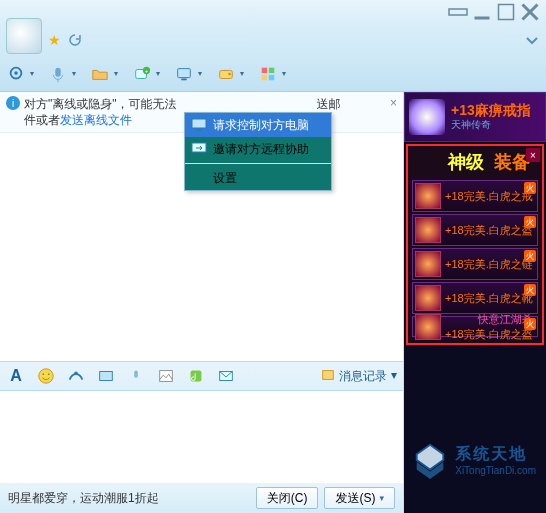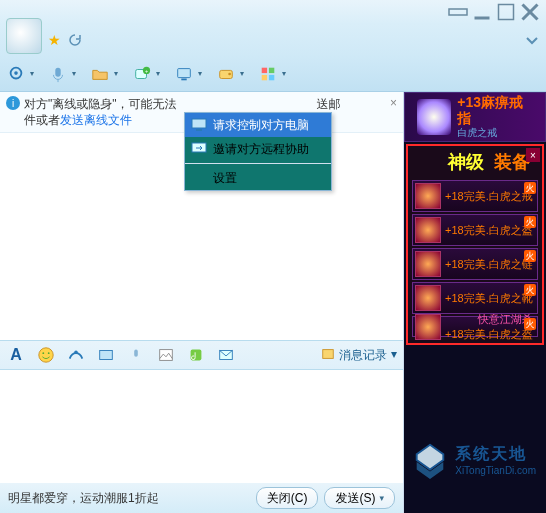--- a/index.html
+++ b/index.html
@@ -24,27 +24,27 @@
   .notice .close { position: absolute; right: 6px; top: 4px; color: #888; cursor: pointer; }
   .context-menu { position: absolute; left: 184px; top: 112px; width: 148px; background: #0f766e; border: 1px solid #8ab6d6; box-shadow: 2px 2px 4px rgba(0,0,0,.2); z-index: 50; }
   .menu-item { height: 24px; display: flex; align-items: center; padding: 0 6px; gap: 6px; cursor: pointer; }
   .menu-item.hover { background: #2f7bd6; color: #fff; }
   .menu-item .mi-ico { width: 16px; height: 16px; display: flex; align-items: center; justify-content: center; }
   .menu-sep { height: 1px; background: #d0e0ee; margin: 2px 0; }
   .msgarea { flex: 1; background: #fff; }
   .editor-toolbar { height: 30px; background: linear-gradient(#e8f4fb, #dff0fa); border-top: 1px solid #b8dcee; border-bottom: 1px solid #b8dcee; display: flex; align-items: center; padding: 0 6px; gap: 10px; }
   .etb-right { margin-left: auto; display: flex; align-items: flex-start; gap: 4px; color: #1a5f8f; cursor: pointer; }
   .editor { flex: 0 0 92px; background: #fff; }
-  .bottombar { height: 30px; background: linear-gradient(#e8f4fb, #d4ecf8); display: flex; align-items: center; padding: 0 8px; gap: 22px; margin-top: 21px; }
+  .bottombar { height: 30px; background: linear-gradient(#e8f4fb, #d4ecf8); display: flex; align-items: center; padding: 0 8px; gap: 22px; }
   .bottombar .tip { color: #333; }
   .bottombar .btns { margin-left: auto; display: flex; gap: 6px; }
-  .qqbtn { height: 22px; padding: 0 10px; background: linear-gradient(#fefefe,#e6f2fa); border: 1px solid #9cc3da; border-radius: 10px; display: flex; align-items: center; cursor: pointer; }
+  .qqbtn { height: 22px; padding: 0 10px; background: linear-gradient(#fefefe,#e6f2fa); border: 1px solid #9cc3da; border-radius: 2px; display: flex; align-items: center; cursor: pointer; }
   .qqbtn .arrow { margin-left: 4px; font-size: 9px; color: #3a6f8f; }
   .adcol { width: 142px; display: flex; flex-direction: column; background: #0a0a20; }
-  .adtop { height: 50px; background: linear-gradient(90deg, #2a0a4a, #4a0a6a); display: flex; align-items: center; gap: 6px; padding: 12px; border: 1px solid #4a2a7a; }
+  .adtop { height: 50px; background: linear-gradient(90deg, #2a0a4a, #4a0a6a); display: flex; align-items: center; gap: 6px; padding: 4px; border: 1px solid #4a2a7a; }
   .adtop .ring { width: 36px; height: 36px; background: radial-gradient(circle,#ffe,#a8f 60%,#306); border-radius: 4px; }
   .adtop .t1 { color: #ff6a00; font-size: 14px; font-weight: bold; line-height: 16px; }
   .adtop .t2 { color: #6ad; font-size: 10px; }
   .panel { margin: 2px; border: 2px solid #ff2a2a; background: #1a0a1a; position: relative; flex: 0 0 auto; }
   .panel .px { position: absolute; right: 2px; top: 2px; color: #fff; background: #803; width: 14px; height: 14px; display: flex; align-items: center; justify-content: center; font-size: 10px; cursor: pointer; }
   .panel-title { display: flex; justify-content: flex-end; gap: 10px; padding: 4px 12px; font-size: 18px; font-weight: bold; }
   .panel-title .a { color: #ff3; }
   .panel-title .b { color: #ff7a00; }
   .equip { height: 32px; margin: 2px 4px; display: flex; align-items: center; gap: 4px; background: linear-gradient(#2a0a3a,#18051f); border: 1px solid #6a2a8a; position: relative; text-align: right; }
   .equip .thumb { width: 26px; height: 26px; margin-left: 2px; background: radial-gradient(circle,#fa5,#803); border: 1px solid #a36; }
@@ -226,21 +226,21 @@
           </div>
       </div>
     </div>
   </div>
 
   <div class="adcol">
     <div class="adtop">
       <div class="ring"></div>
       <div>
         <div class="t1">+13麻痹戒指</div>
-        <div class="t2">白虎之戒</div>
+        <div class="t2">天神传奇</div>
       </div>
     </div>
     <div class="panel">
       <div class="px">×</div>
       <div class="panel-title">
         <span class="a">神级</span>
         <span class="b">装备</span>
       </div>
       <div class="equip">
           <div class="thumb"></div>

